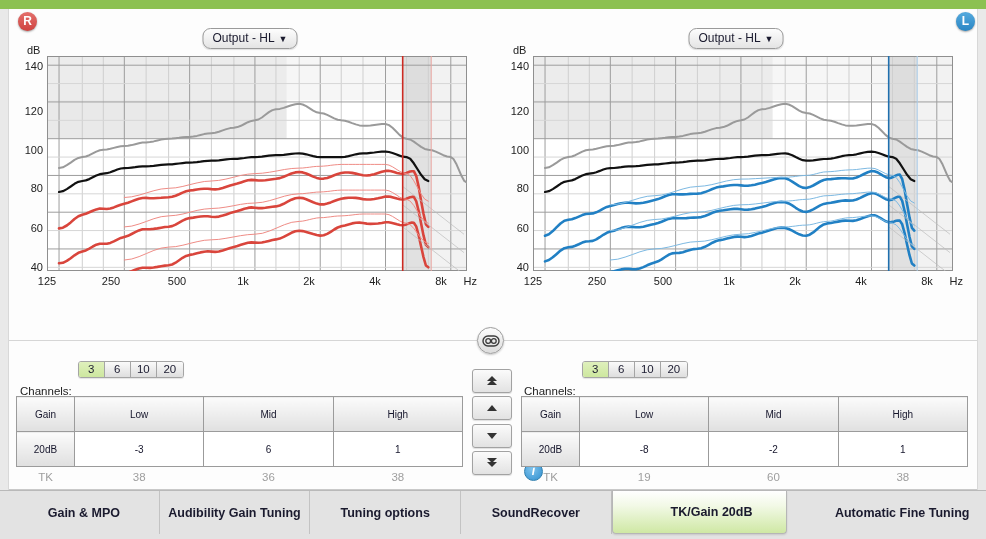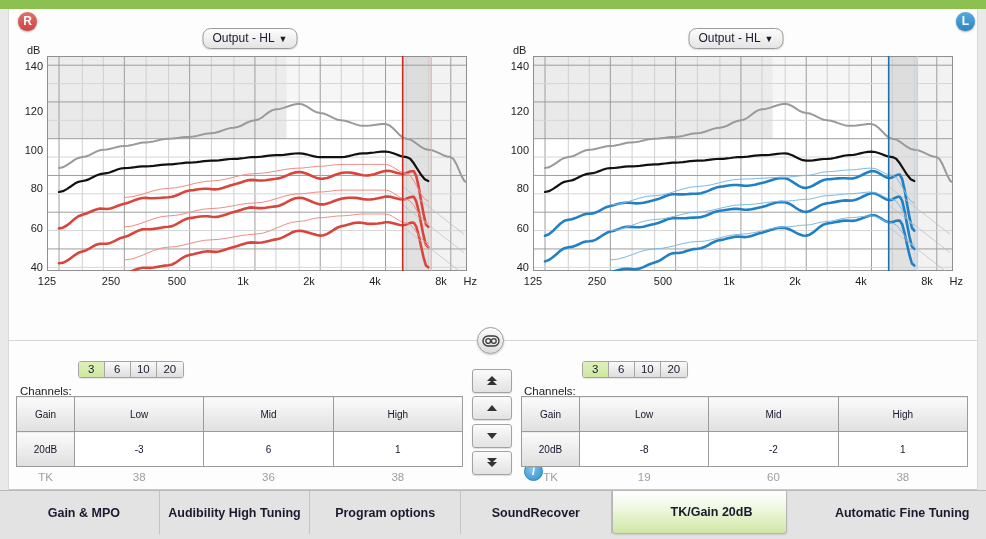--- a/index.html
+++ b/index.html
@@ -429,20 +429,20 @@
           <td>60</td>
           <td>38</td>
         </tr>
       </tbody>
     </table>
   </div>
 
   <div class="bottom-sep"></div>
   <div class="tabbar">
     <div class="tab">Gain &amp; MPO</div>
-    <div class="tab">Audibility High Tuning</div>
-    <div class="tab">Program options</div>
+    <div class="tab">Audibility Gain Tuning</div>
+    <div class="tab">Tuning options</div>
     <div class="tab">SoundRecover</div>
     <div class="tab active">TK/Gain 20dB</div>
     <div class="tab">Automatic Fine Tuning</div>
   </div>
 
 </div>
 
 </body></html>

